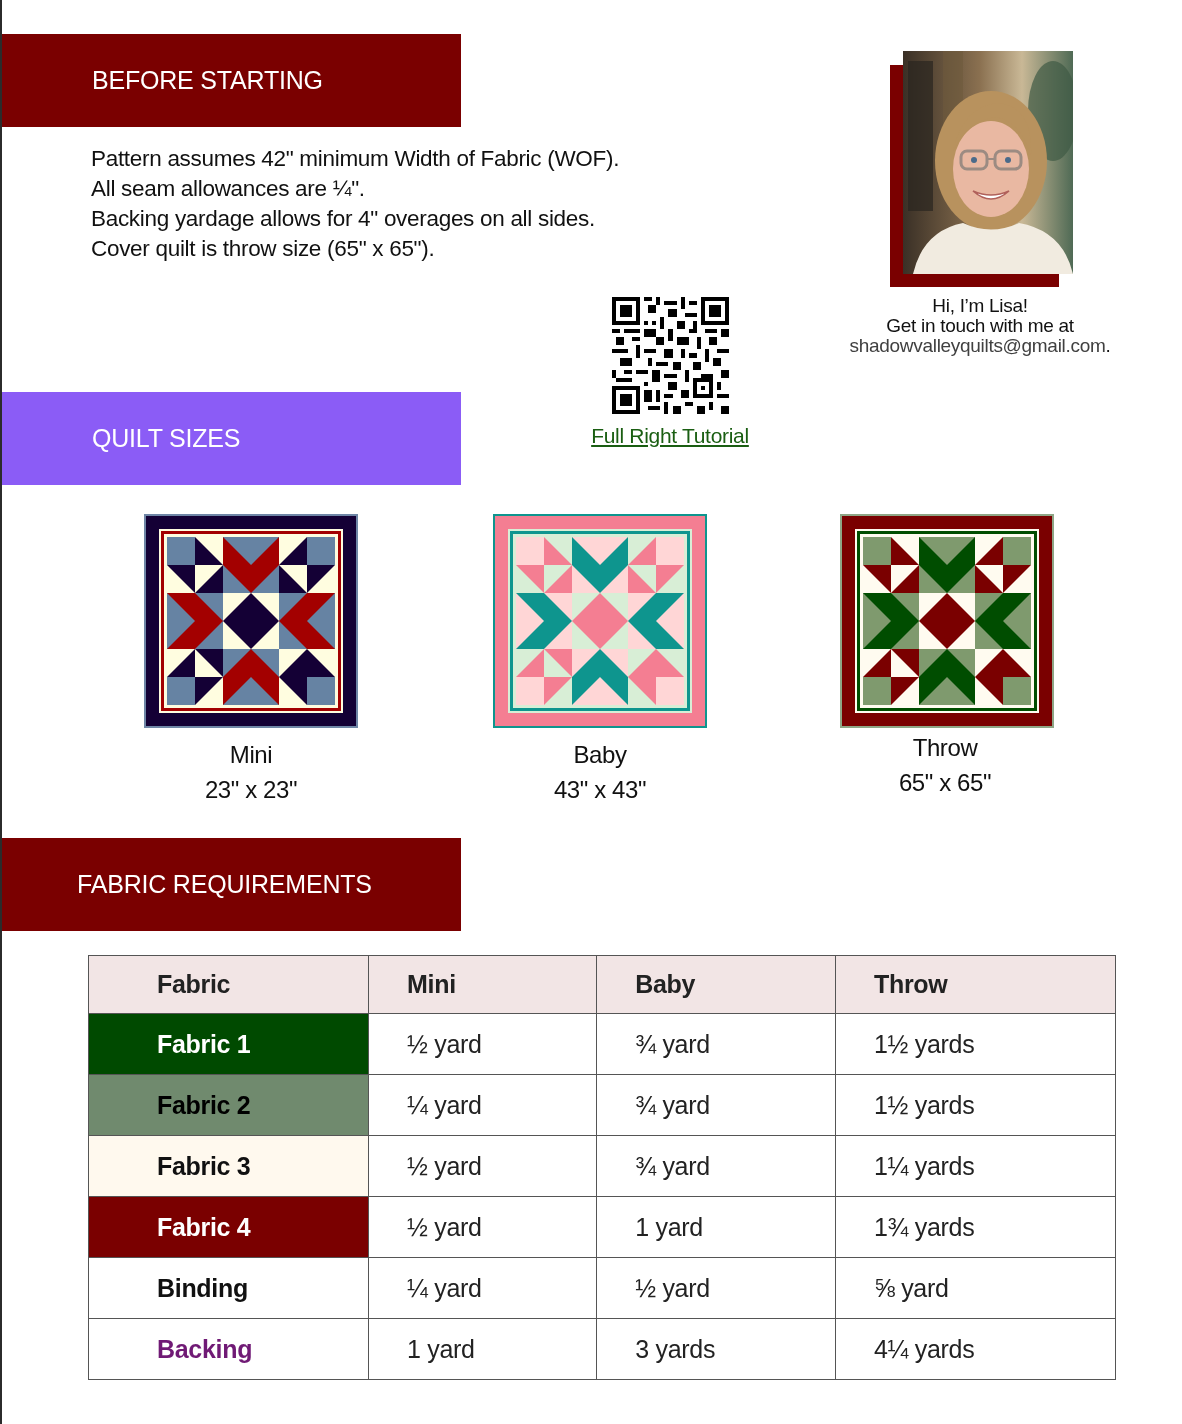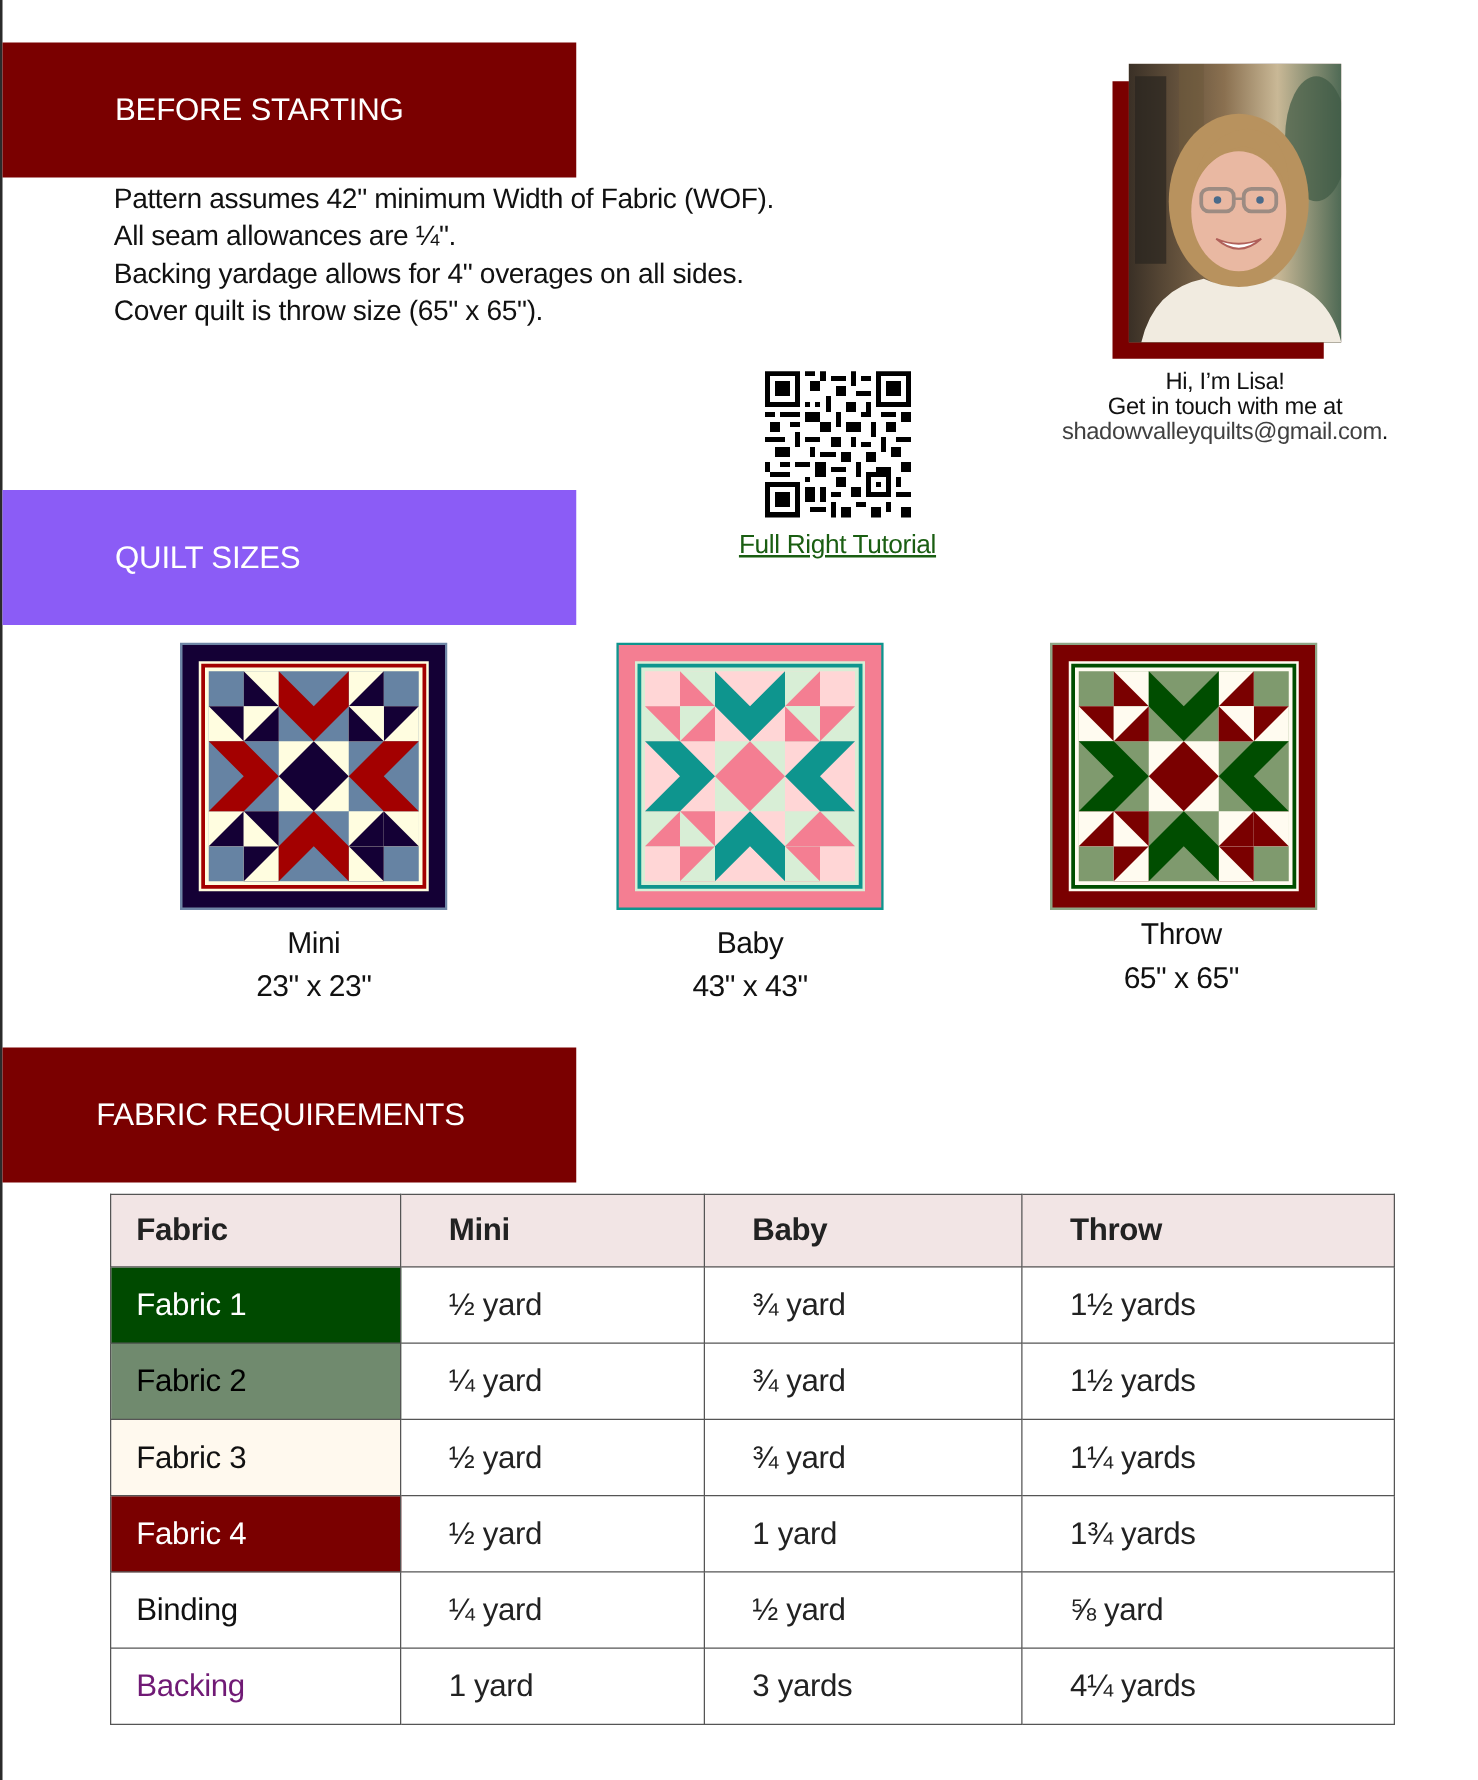--- a/index.html
+++ b/index.html
@@ -1,38 +1,38 @@
 <!DOCTYPE html>
 <html><head>
 <meta charset="utf-8">
 <style>
   html, body { margin:0; padding:0; }
   body { width:1182px; height:1424px; background:#ffffff; position:relative; overflow:hidden; font-family:"Liberation Sans", sans-serif; color:#111; }
   .left-edge { position:absolute; left:0; top:0; width:2px; height:1424px; background:#2b2b2b; }
-  .banner { position:absolute; left:2px; width:459px; height:108px; display:flex; align-items:center; color:#fff; font-size:25px; letter-spacing:-0.2px; }
+  .banner { position:absolute; left:2px; width:459px; height:93px; display:flex; align-items:center; color:#fff; font-size:25px; letter-spacing:-0.2px; }
   .banner.red { background:#7a0000; }
   .banner.green { background:#8b5cf6; }
   .banner span { display:block; }
   .intro { position:absolute; left:91px; top:144px; font-size:22.5px; line-height:30px; color:#111; letter-spacing:-0.3px; }
   .intro div { white-space:nowrap; }
   .photo-wrap { position:absolute; left:890px; top:51px; width:183px; height:236px; }
   .photo-shadow { position:absolute; left:0; top:14px; width:169px; height:222px; background:#7a0000; }
   .photo { position:absolute; left:13px; top:0; width:170px; height:223px; overflow:hidden; background:#6b5a44; }
   .contact { position:absolute; left:830px; top:296px; width:300px; text-align:center; font-size:19px; line-height:20px; color:#111; letter-spacing:-0.3px; }
   .contact a { color:#404040; }
   .qr { position:absolute; left:612px; top:297px; width:117px; height:117px; }
   .tutorial-link { position:absolute; left:570px; top:424px; width:200px; text-align:center; font-size:21px; color:#1a5e12; text-decoration:underline; letter-spacing:-0.3px; }
   .quilt { position:absolute; }
   .quilt-label { position:absolute; text-align:center; font-size:24px; line-height:35px; color:#111; letter-spacing:-0.4px; width:200px; }
   table.fabric { position:absolute; left:88px; top:955px; width:1028px; border-collapse:collapse; font-size:25px; letter-spacing:-0.3px; }
   table.fabric th, table.fabric td { border:1.5px solid #555; padding:0 0 0 38px; text-align:left; }
   table.fabric th { background:#f2e5e5; font-weight:bold; height:57px; color:#222; }
-  table.fabric th:first-child, table.fabric td:first-child { padding-left:20px; width:211px; }
+  table.fabric th:first-child, table.fabric td:first-child { padding-left:68px; width:211px; }
   table.fabric td { height:60px; color:#222; }
-  table.fabric td.name { font-weight:normal; }
+  table.fabric td.name { font-weight:bold; }
 </style>
 </head>
 <body>
 
 <div class="left-edge"></div>
 
 <div class="banner red" style="top:34px;">
   <span style="margin-left:90px;">BEFORE STARTING</span>
 </div>
 

